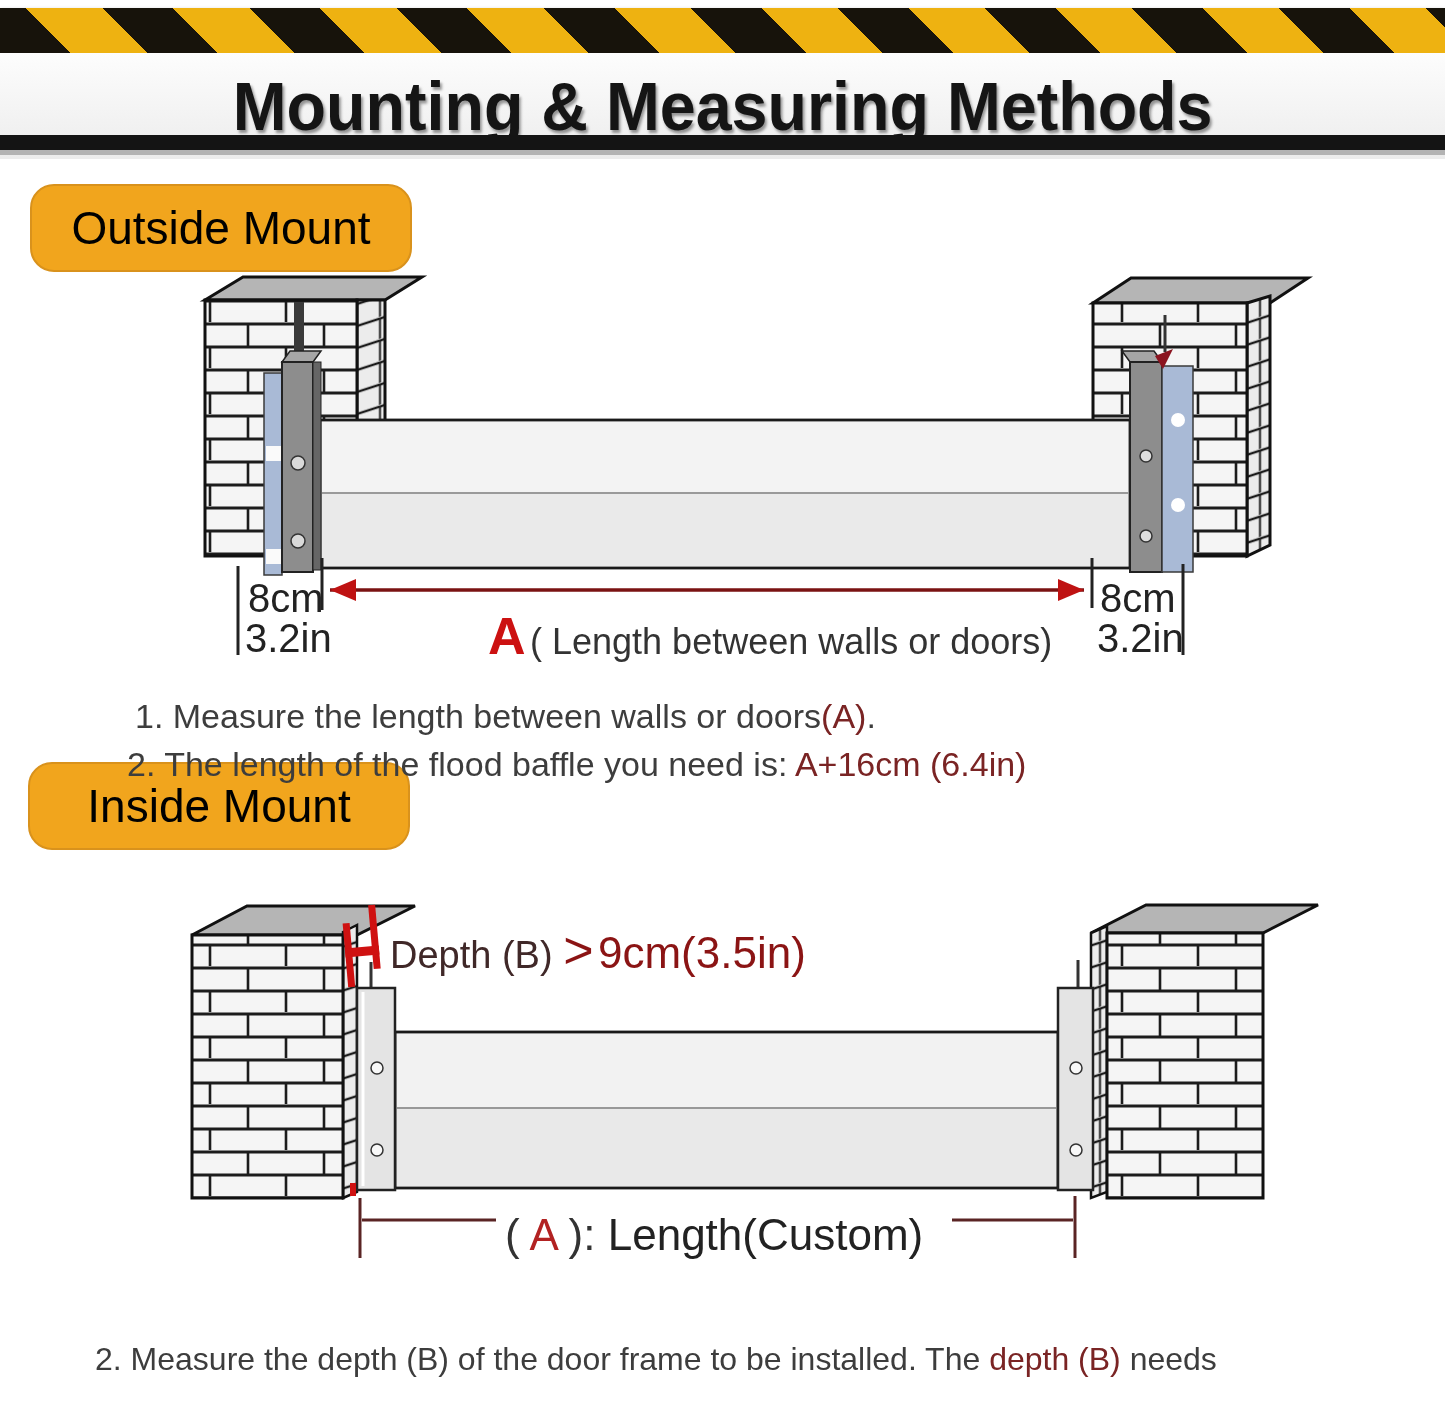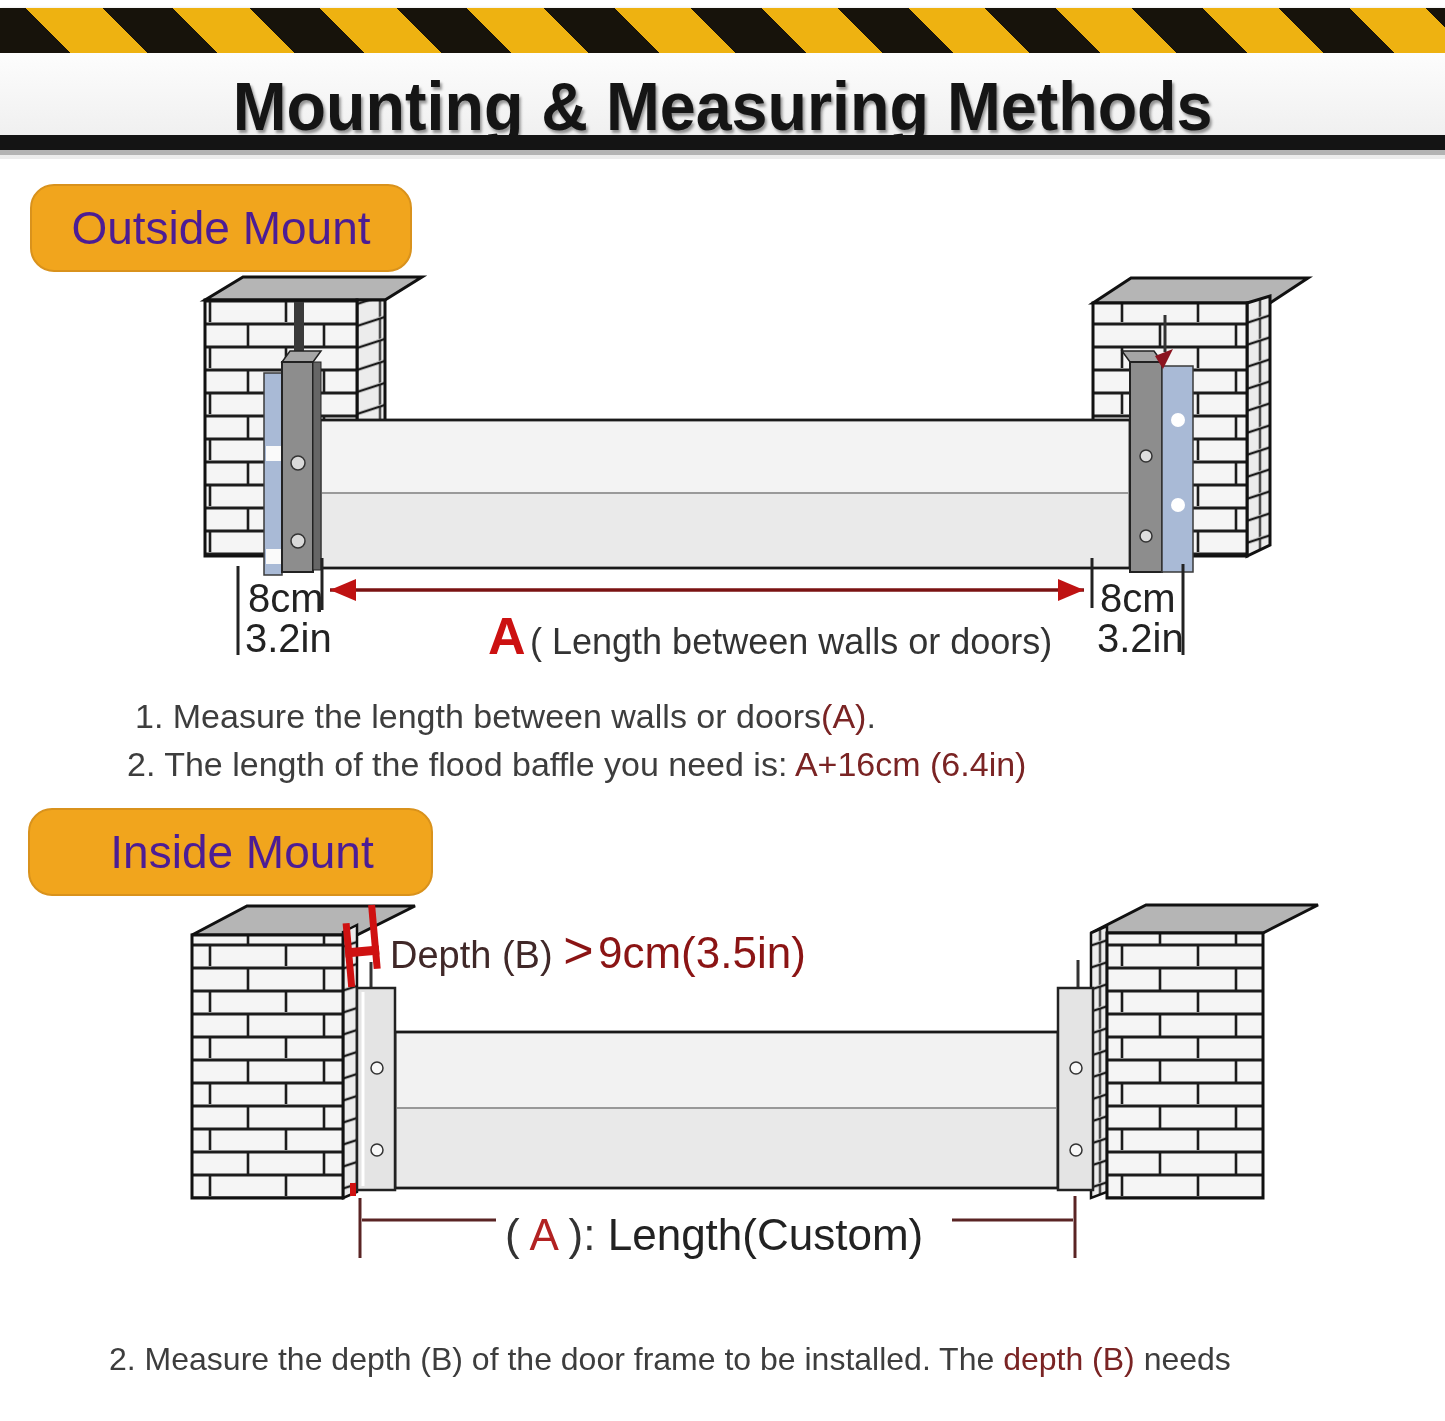--- a/index.html
+++ b/index.html
@@ -12,23 +12,23 @@
   .titleband{position:absolute;left:0;top:53px;width:1445px;height:106px;
              background:linear-gradient(#fdfdfd,#ececec);
              display:flex;align-items:center;justify-content:center;}
   .pagetitle{font-size:68px;font-weight:bold;color:#151515;transform:scaleX(.95);
              white-space:nowrap;text-shadow:2px 3px 3px rgba(0,0,0,.40);}
   .blackrule{position:absolute;left:0;top:135px;width:1445px;height:15px;background:#141414;}
   .grayrule{position:absolute;left:0;top:150px;width:1445px;height:5px;background:#b3b3b3;}
   
   .badge{position:absolute;width:378px;height:84px;background:#f1a51d;border:2px solid #d9921c;
          border-radius:24px;display:flex;align-items:center;justify-content:center;
-         font-size:46px;color:#4c1d95;}
+         font-size:46px;color:#000000;}
   .badge.outside{left:30px;top:184px;}
-  .badge.inside{left:28px;top:808px;padding-left:23px;}
+  .badge.inside{left:28px;top:762px;}
   
   .diagram{position:absolute;left:0;}
   
   .step{position:absolute;white-space:nowrap;color:#3d3d3d;}
   .step.top{font-size:34px;text-align:right;}
   .step.bottom{font-size:32px;}
   .accent{color:#7a2424;}
   text{font-family:"Liberation Sans", sans-serif;}
 </style>
 </head>
@@ -179,15 +179,15 @@
       <line x1="952" y1="1220" x2="1073" y2="1220" stroke="#5a2424" stroke-width="3"></line>
       <text x="505" y="1250" font-size="44">
         <tspan fill="#333">(</tspan>
         <tspan fill="#b22222">A</tspan>
         <tspan fill="#333">): </tspan>
         <tspan fill="#222">Length(Custom)</tspan>
       </text>
     </g>
   </svg>
 
-  <div class="step bottom" style="left:109px;top:1341px"><span>2. Measure the depth (B) of the door frame to be installed. The </span><span class="accent">depth (B)</span><span> needs</span></div>
+  <div class="step bottom" style="left:95px;top:1341px"><span>2. Measure the depth (B) of the door frame to be installed. The </span><span class="accent">depth (B)</span><span> needs</span></div>
 
 </div>
 
 </body></html>

